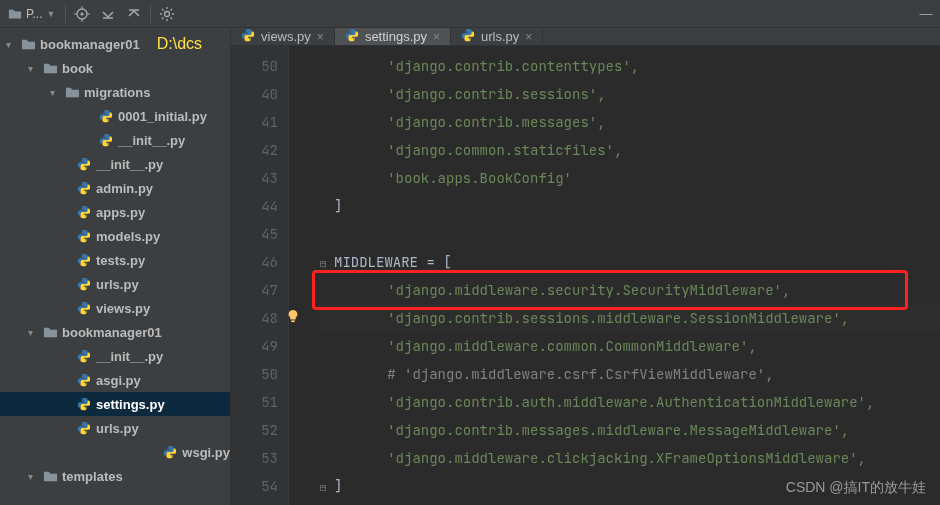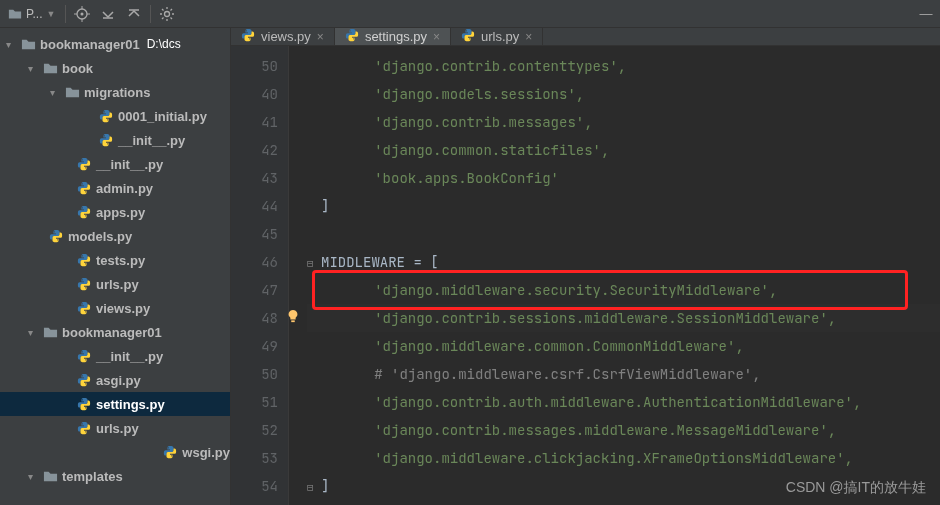--- a/index.html
+++ b/index.html
@@ -31,21 +31,21 @@
 .tree-row {
   display: flex; align-items: center;
   height: 24px; padding-left: 6px;
   white-space: nowrap; cursor: pointer;
 }
 .tree-row.selected { background: #0d293e; color: #ffffff; }
 .tree-arrow { width: 12px; color: #888; font-size: 10px; margin-right: 2px; }
 .tree-icon { width: 16px; height: 16px; margin-right: 4px; display: flex; align-items: center; justify-content: center; }
 .tree-label { color: #bbbbbb; font-size: 13px; font-weight: bold; }
 .tree-row.selected .tree-label { color: #ffffff; }
-.tree-path { color: #ffffff; margin-left: 7px; font-size: 12px; }
+.tree-path { color: #fde047; margin-left: 17px; font-size: 16px; }
 .bold { font-weight: 600; }
 .py-icon { width: 14px; height: 14px; }
 
 .editor-area { flex: 1; display: flex; flex-direction: column; background: #2b2b2b; }
 .tabs {
   height: 30px; background: #3c3f41;
   display: flex; align-items: stretch;
   border-bottom: 1px solid #323232;
 }
 .tab {
@@ -58,21 +58,21 @@
 .tab-close { color: #888; font-size: 12px; }
 
 .code-body { flex: 1; display: flex; font-family: "JetBrains Mono","Consolas",monospace; font-size: 14px; position: relative; }
 .gutter {
   width: 58px; background: #313335;
   text-align: right; padding: 6px 10px 6px 6px;
   color: #606366; line-height: 28px;
   border-right: 1px solid #3a3a3a;
 }
 .code-lines { flex: 1; padding: 6px 0 6px 18px; line-height: 28px; position: relative; }
-.line { white-space: pre; height: 28px; }
+.line { white-space: pre; height: 28px; margin-left: 13px; }
 .str { color: #6a8759; }
 .var { color: #a9b7c6; }
 .op { color: #a9b7c6; }
 .punct { color: #a9b7c6; }
 .comment { color: #808080; }
 .fold { color: #777; font-size: 11px; display: inline-block; width: 14px; }
 .line48-hl {
   background: rgba(50,50,50,0.4);
 }
 .bulb {
@@ -227,21 +227,21 @@
           <div class="tree-row" style="padding-left: 62px;">
             <span class="tree-arrow"></span>
             <span class="tree-icon">
               <svg class="py-icon" viewBox="0 0 16 16">
                 <path fill="#3776ab" d="M8 1c-2 0-3 .5-3 2v2h3v1H3c-1.5 0-2 1-2 3s.5 3 2 3h1v-2c0-1.5 1-2 2-2h4c1 0 2-.5 2-2V3c0-1.5-1-2-4-2zM6 2.5a.7.7 0 110 1.4.7.7 0 010-1.4z"></path>
                 <path fill="#ffd43b" d="M8 15c2 0 3-.5 3-2v-2H8v-1h5c1.5 0 2-1 2-3s-.5-3-2-3h-1v2c0 1.5-1 2-2 2H6c-1 0-2 .5-2 2v3c0 1.5 1 2 4 2zm2-1.9a.7.7 0 110-1.4.7.7 0 010 1.4z"></path>
               </svg>
             </span>
             <span class="tree-label">apps.py</span>
           </div>
-          <div class="tree-row" style="padding-left: 34px;">
+          <div class="tree-row" style="padding-left: 62px;">
             <span class="tree-arrow"></span>
             <span class="tree-icon">
               <svg class="py-icon" viewBox="0 0 16 16">
                 <path fill="#3776ab" d="M8 1c-2 0-3 .5-3 2v2h3v1H3c-1.5 0-2 1-2 3s.5 3 2 3h1v-2c0-1.5 1-2 2-2h4c1 0 2-.5 2-2V3c0-1.5-1-2-4-2zM6 2.5a.7.7 0 110 1.4.7.7 0 010-1.4z"></path>
                 <path fill="#ffd43b" d="M8 15c2 0 3-.5 3-2v-2H8v-1h5c1.5 0 2-1 2-3s-.5-3-2-3h-1v2c0 1.5-1 2-2 2H6c-1 0-2 .5-2 2v3c0 1.5 1 2 4 2zm2-1.9a.7.7 0 110-1.4.7.7 0 010 1.4z"></path>
               </svg>
             </span>
             <span class="tree-label">models.py</span>
           </div>
           <div class="tree-row" style="padding-left: 62px;">
@@ -394,21 +394,21 @@
           <div>49</div>
           <div>50</div>
           <div>51</div>
           <div>52</div>
           <div>53</div>
           <div>54</div>
           <div>55</div>
         </div>
       <div class="code-lines" id="codelines">
           <div class="line"><span class="str">        'django.contrib.contenttypes',</span></div>
-          <div class="line"><span class="str">        'django.models.sessions',</span></div>
+          <div class="line"><span class="str">        'django.contrib.sessions',</span></div>
           <div class="line"><span class="str">        'django.contrib.messages',</span></div>
           <div class="line"><span class="str">        'django.common.staticfiles',</span></div>
           <div class="line"><span class="str">        'book.apps.BookConfig'</span></div>
           <div class="line"><span class="fold"></span><span class="punct">]</span></div>
           <div class="line">&nbsp;</div>
           <div class="line"><span class="fold">⊟</span><span class="var">MIDDLEWARE</span><span class="op"> = [</span></div>
           <div class="line"><span class="str">        'django.middleware.security.SecurityMiddleware',</span></div>
           <div class="line line48-hl"><span class="bulb"><svg width="14" height="14" viewBox="0 0 16 16">
                 <path fill="#ffc66d" d="M8 1a5 5 0 00-3 9v2h6v-2a5 5 0 00-3-9z"></path>
                 <rect x="6" y="13" width="4" height="2" fill="#ffc66d"></rect>

